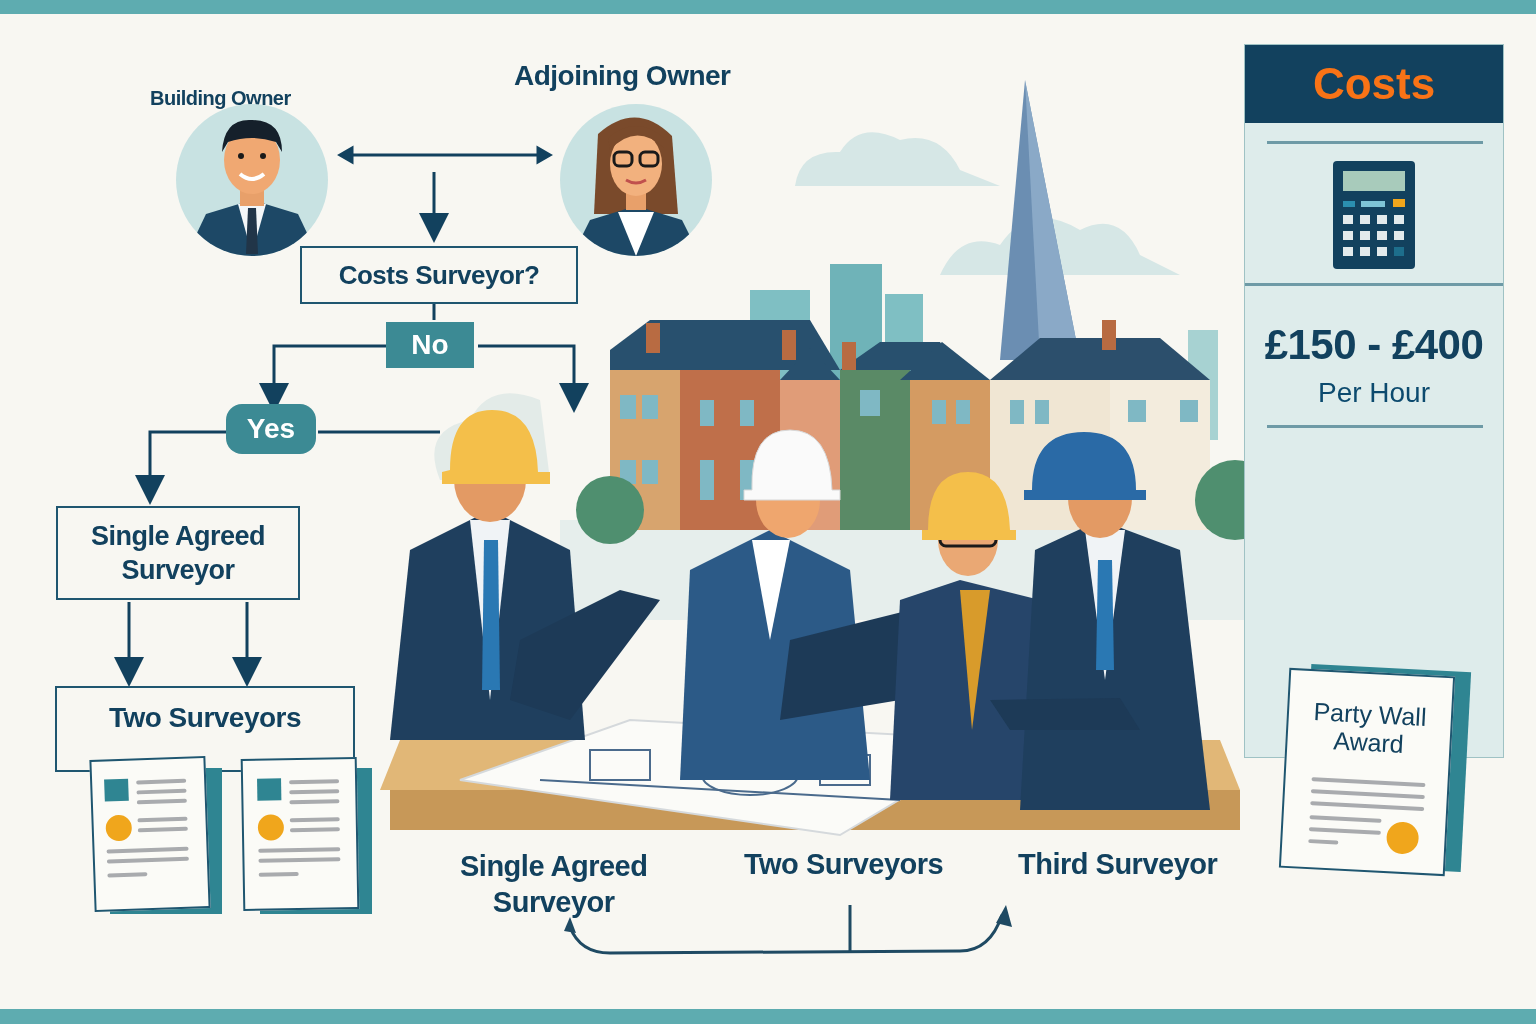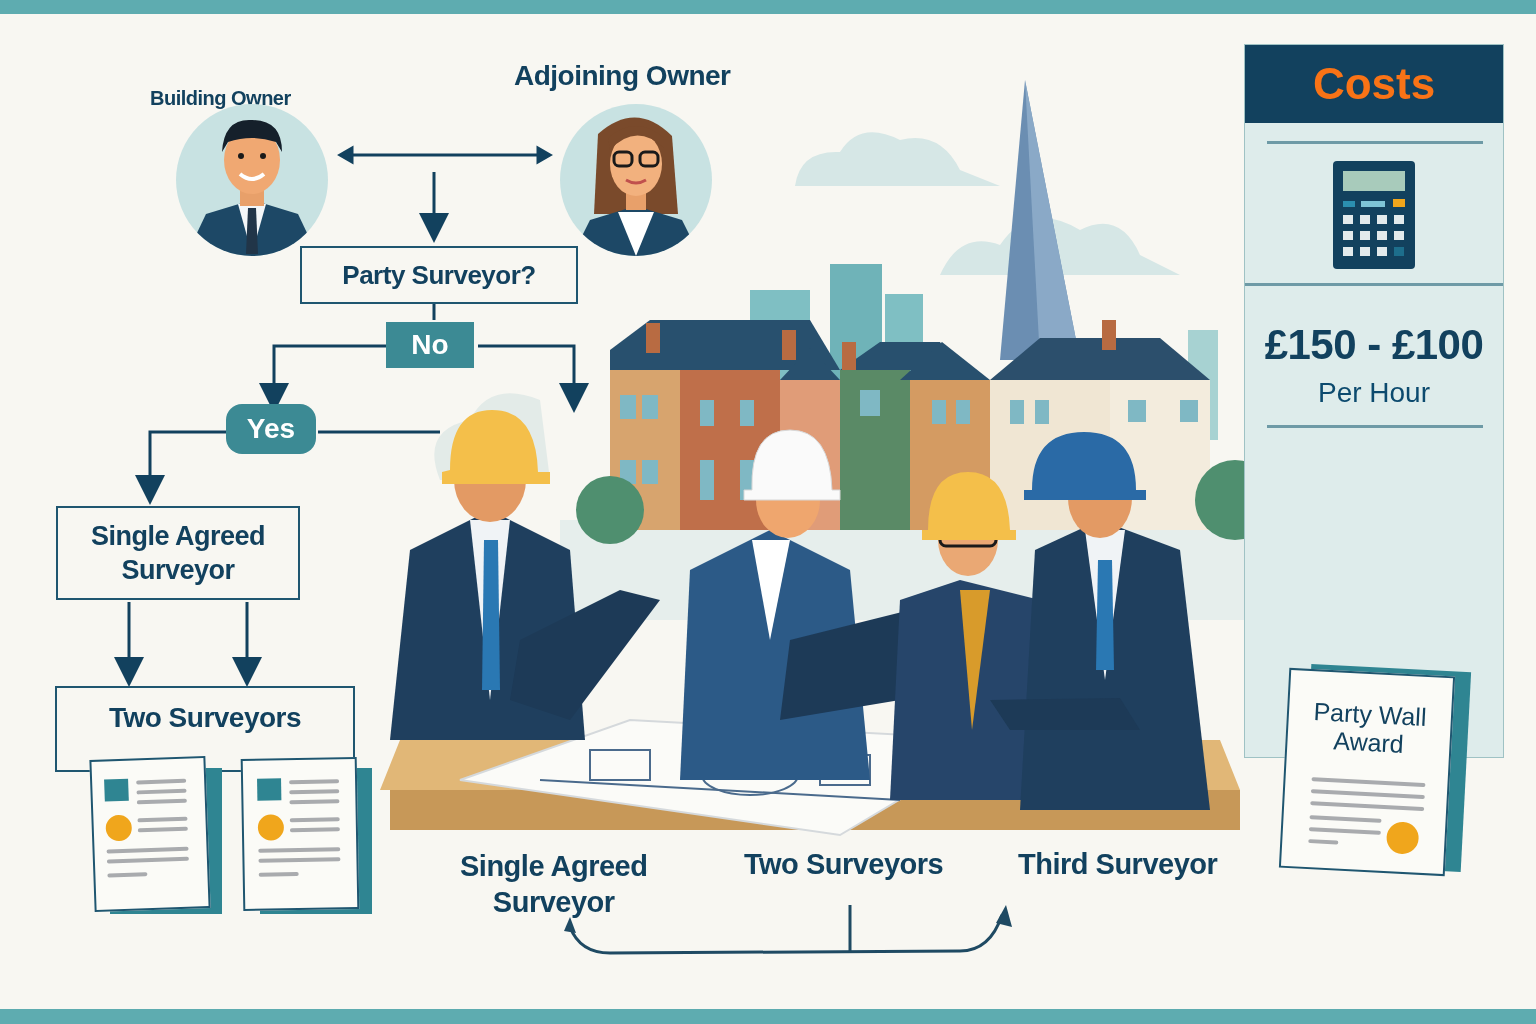--- a/index.html
+++ b/index.html
@@ -66,21 +66,21 @@
     <line x1="434" y1="302" x2="434" y2="320"></line>
     <polyline points="390,346 274,346 274,398" marker-end="url(#ah)"></polyline>
     <polyline points="478,346 574,346 574,398" marker-end="url(#ah)"></polyline>
     <polyline points="226,432 150,432 150,490" marker-end="url(#ah)"></polyline>
     <line x1="318" y1="432" x2="440" y2="432"></line>
     <line x1="129" y1="602" x2="129" y2="672" marker-end="url(#ah)"></line>
     <line x1="247" y1="602" x2="247" y2="672" marker-end="url(#ah)"></line>
   </g>
 </svg>
 
-<div class="box" style="left:300px;top:246px;width:274px;height:54px;font-size:26px;">Party Surveyor?</div>
+<div class="box" style="left:300px;top:246px;width:274px;height:54px;font-size:26px;">Costs Surveyor?</div>
 <div class="tag" style="left:386px;top:322px;width:88px;height:46px;">No</div>
 <div class="tag" style="left:226px;top:404px;width:90px;height:50px;border-radius:16px;">Yes</div>
 
 <div class="box" style="left:56px;top:506px;width:240px;height:90px;font-size:27px;flex-direction:column;line-height:34px;">
   <span>Single Agreed</span>
   <span>Surveyor</span>
 </div>
 <div class="box" style="left:55px;top:686px;width:300px;height:86px;font-size:28px;align-items:flex-start;padding-top:14px;box-sizing:border-box;">Two Surveyors</div>
 
 <div class="abs" style="left:90px;top:748px;">
@@ -246,21 +246,21 @@
             <rect x="51" y="16" width="10" height="9"></rect>
         <rect x="0" y="32" width="10" height="9"></rect>
             <rect x="17" y="32" width="10" height="9"></rect>
             <rect x="34" y="32" width="10" height="9"></rect>
       </g>
           <rect x="51" y="32" width="10" height="9" fill="#1d6e8c"></rect>
         </svg>
     </div>
   </div>
   <div class="rule" style="left:0;top:238px;width:258px;"></div>
-  <div class="abs label" style="left:0;top:276px;width:258px;text-align:center;font-size:42px;">£150 - £100</div>
+  <div class="abs label" style="left:0;top:276px;width:258px;text-align:center;font-size:42px;">£150 - £400</div>
   <div class="abs" style="left:0;top:332px;width:258px;text-align:center;font-size:28px;color:#0c4a6e;">Per Hour</div>
   <div class="rule" style="left:22px;top:380px;width:216px;"></div>
 </div>
 
 <div class="abs" style="left:1276px;top:662px;">
   <div class="abs" style="left:30px;top:6px;width:160px;height:200px;background:#2f8592;transform:rotate(3deg);"></div>
   <div class="doc" style="left:8px;top:10px;width:162px;height:196px;transform:rotate(3deg);">
     <div class="abs" style="left:0;top:26px;width:162px;text-align:center;font-size:25px;color:#12415e;line-height:28px;">
       <div>Party Wall</div>
       <div>Award</div>

